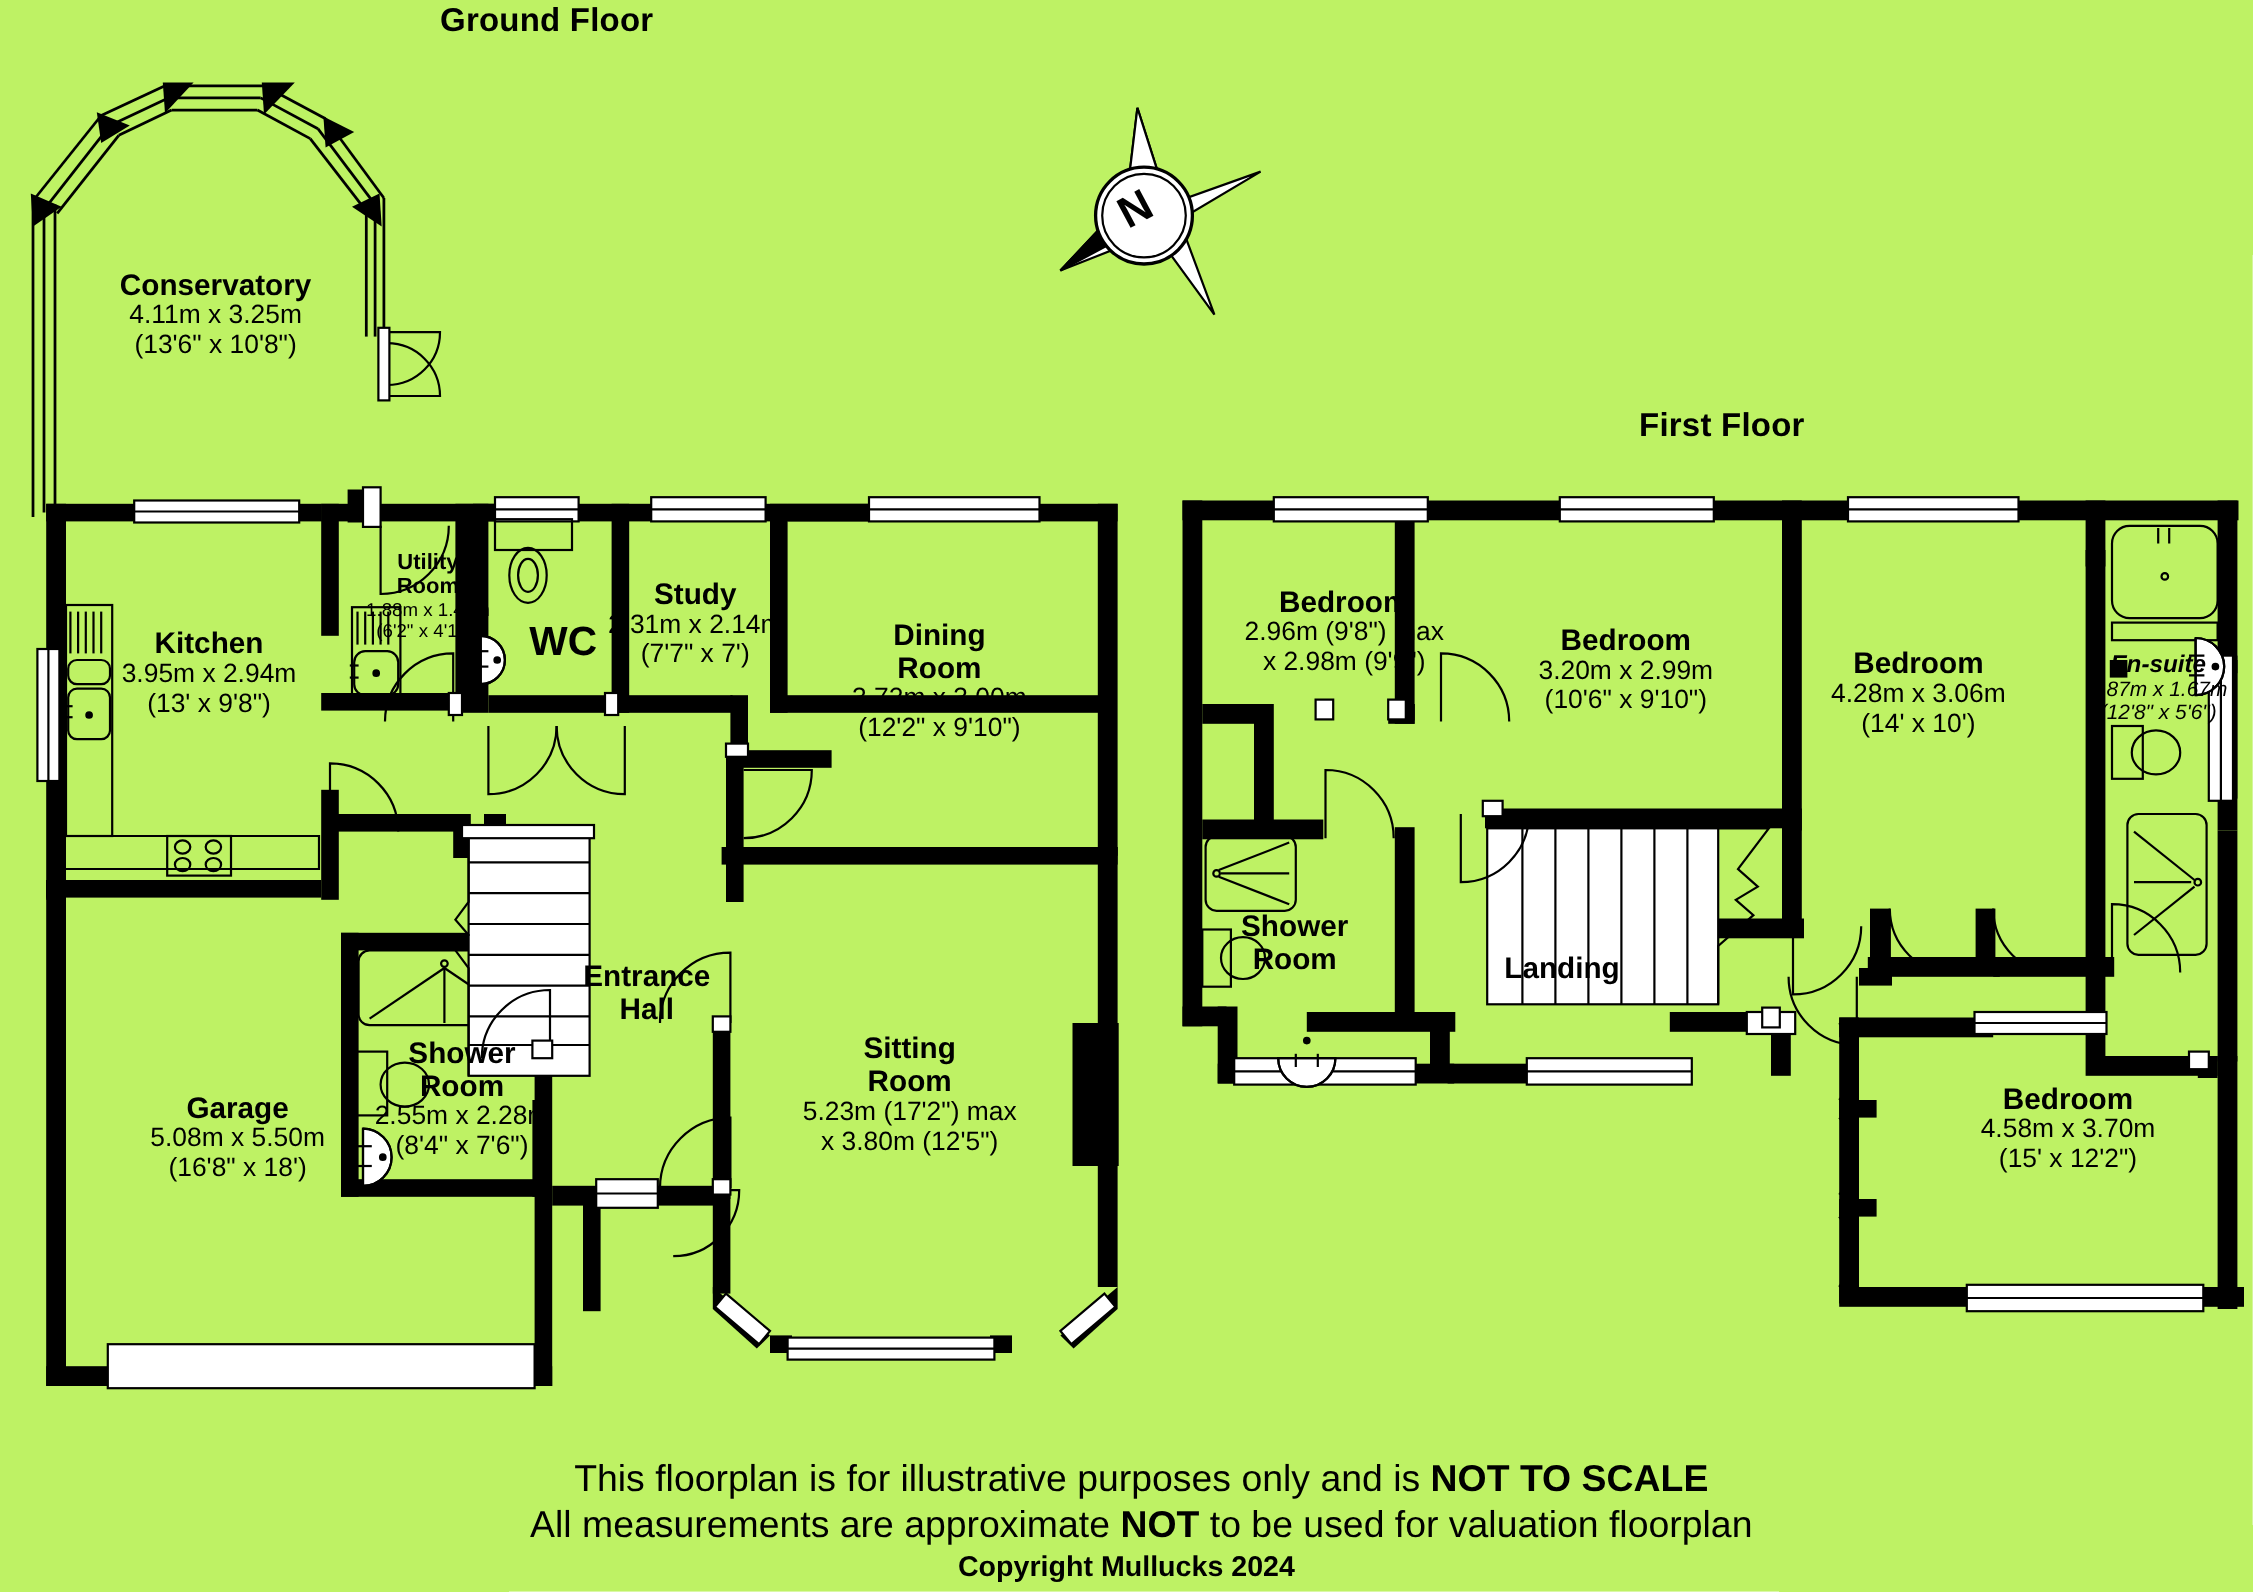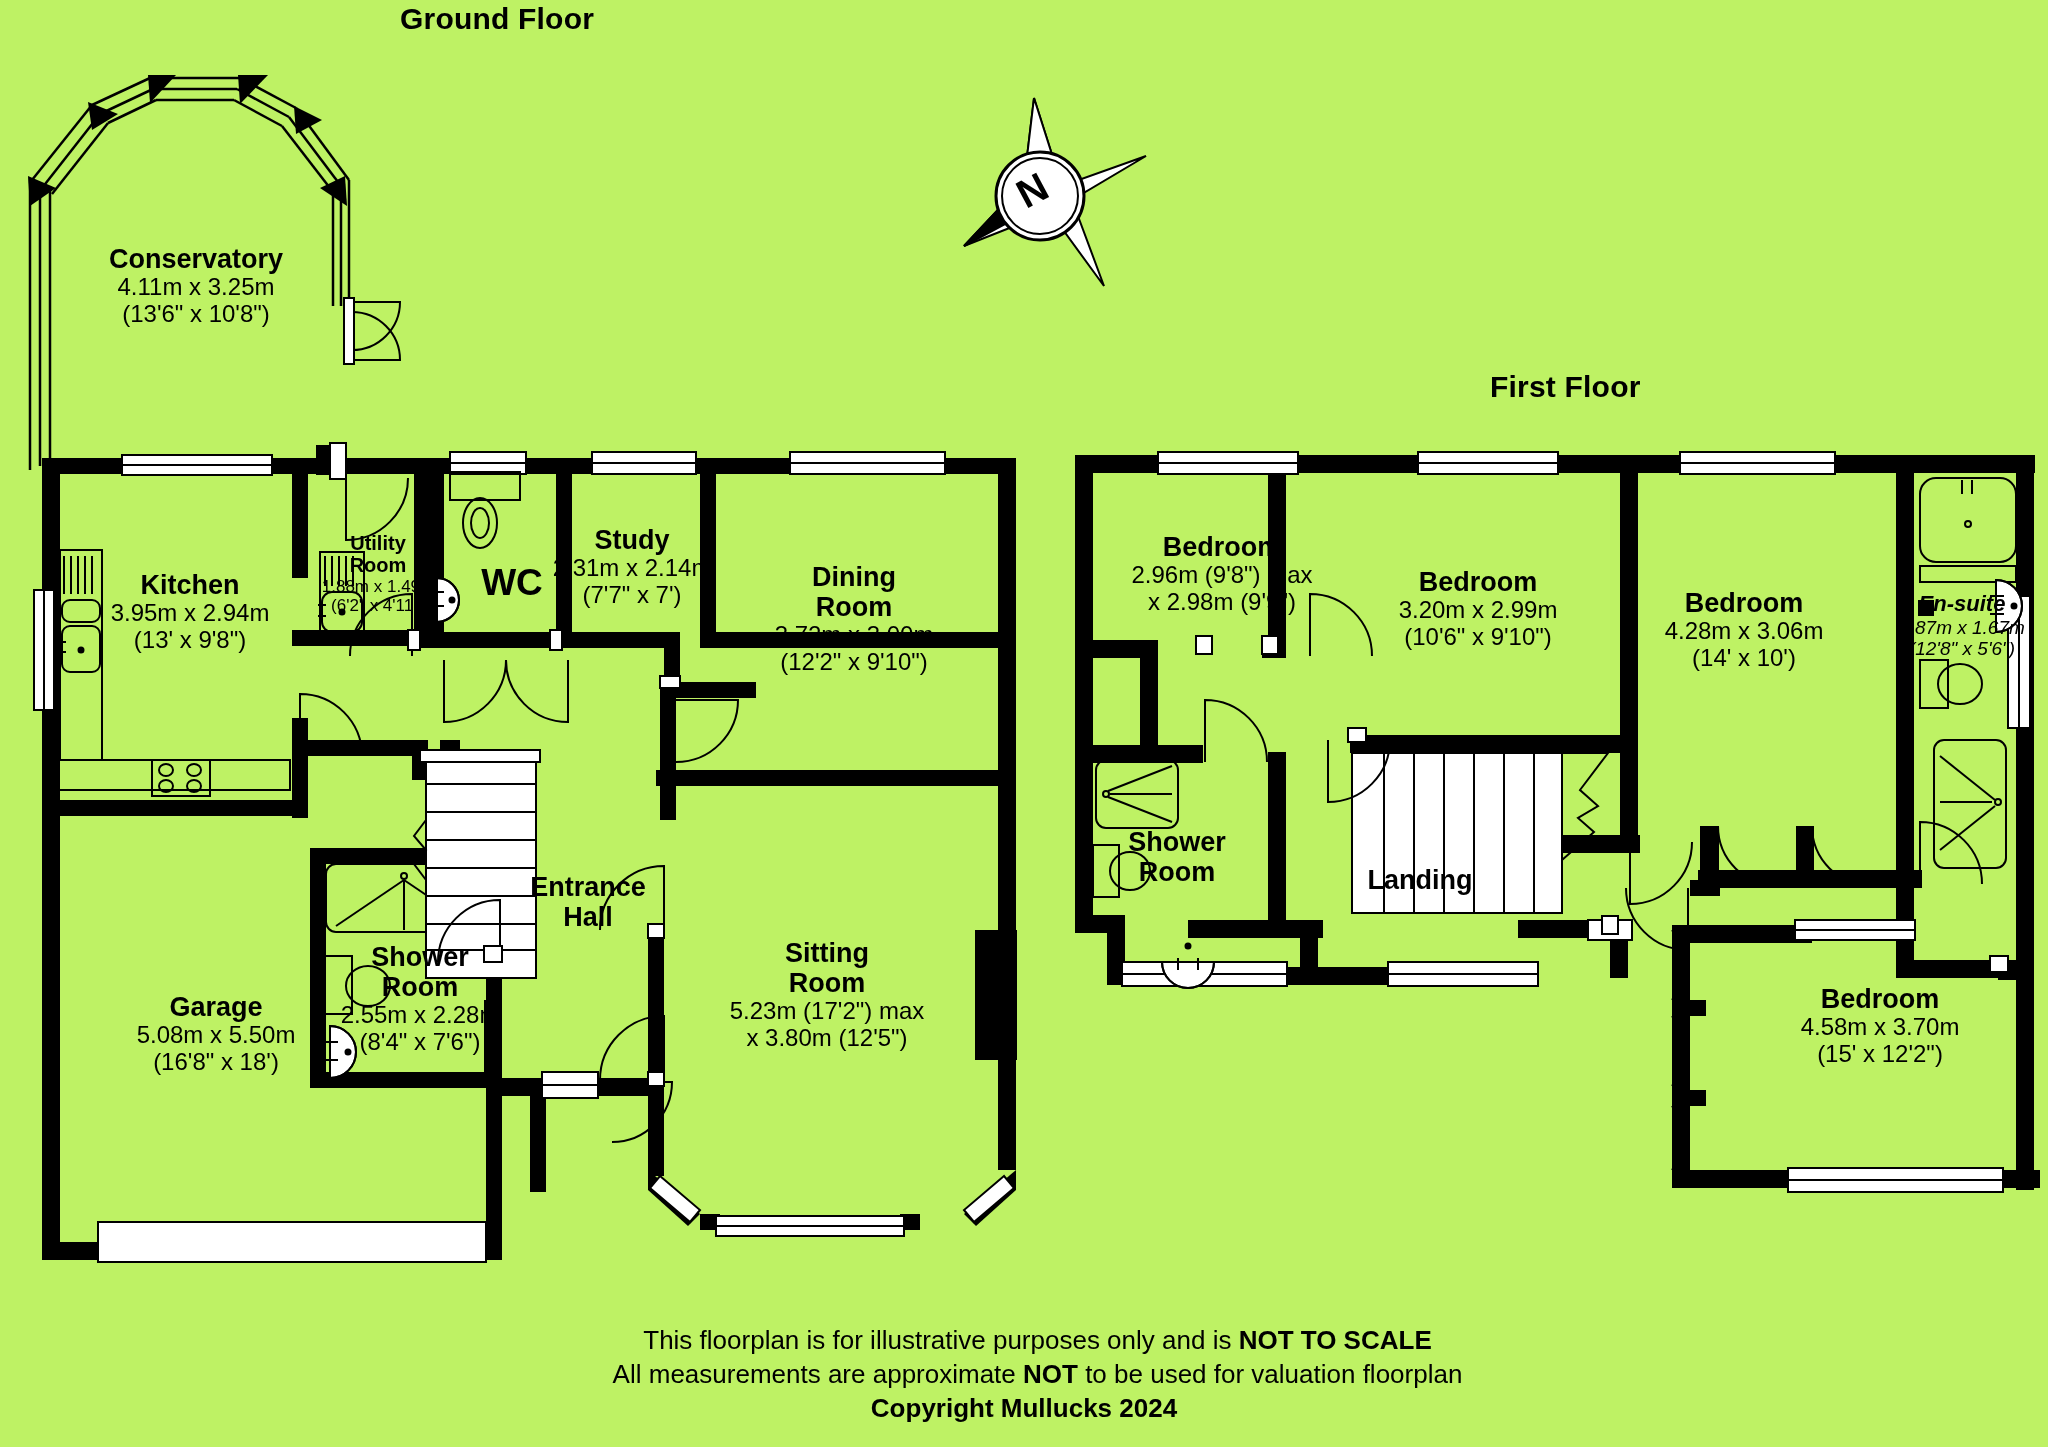--- a/index.html
+++ b/index.html
@@ -63,21 +63,21 @@
   }
   #footer .line1 {
     font-size: 33px;
     font-weight: bold;
     white-space: nowrap;
   }
   #footer .line1 .area-val {
     font-weight: normal;
   }
   #footer .line2, #footer .line3 {
-    font-size: 26px;
+    font-size: 34px;
     margin-top: 3px;
     white-space: nowrap;
     margin-left: 27px;
   }
   #footer .line4 {
     font-size: 26px;
     font-weight: bold;
     margin-top: 3px;
     white-space: nowrap;
   }
@@ -518,21 +518,21 @@
     <span class="rdim">4.11m x 3.25m</span>
     <span class="rdim">(13'6" x 10'8")</span>
   </div>
 
   <div class="room-label" style="left:190px; top:570px;">
     <span class="rname">Kitchen</span>
     <span class="rdim">3.95m x 2.94m</span>
     <span class="rdim">(13' x 9'8")</span>
   </div>
 
-  <div class="room-label tiny" style="left:378px; top:500px;margin-top:32px;">
+  <div class="room-label tiny" style="left:389px; top:500px;">
     <span class="rname">Utility</span>
     <span class="rname">Room</span>
     <span class="rdim">1.88m x 1.49m</span>
     <span class="rdim">(6'2" x 4'11")</span>
   </div>
 
   <div class="room-label wc" style="left:512px; top:562px;">
     <span class="rname">WC</span>
   </div>
 

